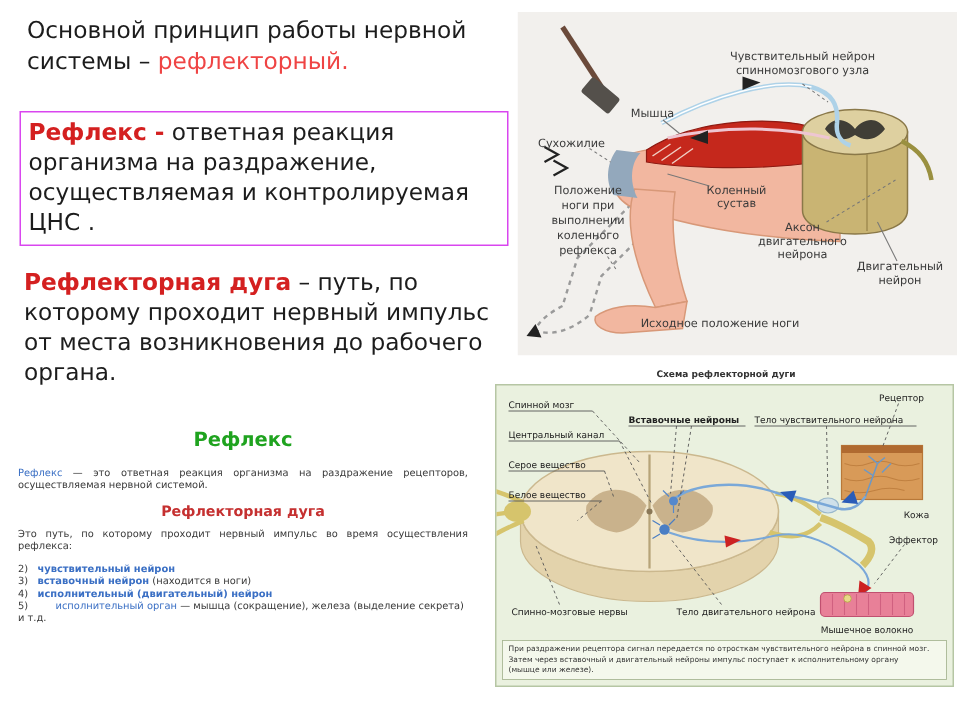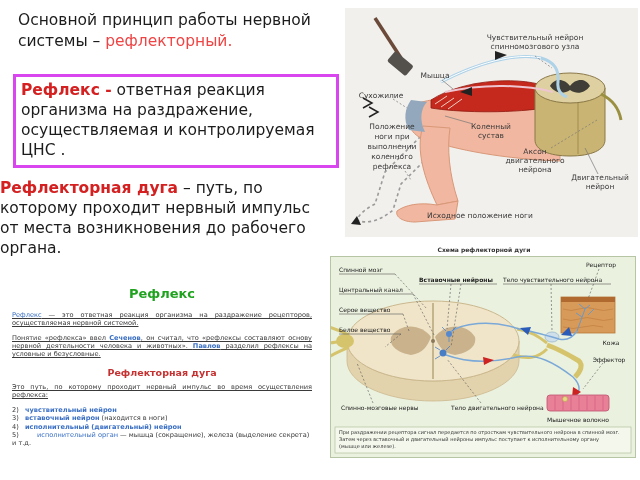--- a/index.html
+++ b/index.html
@@ -1,28 +1,28 @@
 <!DOCTYPE html>
 <html><head>
 <meta charset="utf-8">
 <style>
   html,body{margin:0;padding:0;}
   body{width:640px;height:480px;position:relative;overflow:hidden;background:#ffffff;
        font-family:"DejaVu Sans","Liberation Sans",sans-serif;}
   
   .intro{position:absolute;left:18px;top:10px;width:332px;font-size:15.5px;line-height:21px;color:#1c1c1c;margin:0;}
   .red{color:#ef4444;}
-  .defbox{position:absolute;left:13px;top:74px;width:326px;border:3px solid #d946ef;padding:3px 6px 5px 5px;box-sizing:border-box;}
+  .defbox{position:absolute;left:13px;top:74px;width:326px;border:1px solid #d946ef;padding:3px 6px 5px 5px;box-sizing:border-box;}
   .defbox p{margin:0;font-size:15.5px;line-height:20px;color:#1c1c1c;}
   .term-red{color:#d42020;font-weight:bold;}
-  .arcdef{position:absolute;left:0;top:178px;width:332px;font-size:15.5px;line-height:20px;color:#1c1c1c;margin:0;}
+  .arcdef{position:absolute;left:16px;top:178px;width:332px;font-size:15.5px;line-height:20px;color:#1c1c1c;margin:0;}
   
   .mini{position:absolute;left:4px;top:252px;width:316px;color:#3a3a3a;margin-top:28px;}
   .mini-title-green{font-size:13px;font-weight:bold;color:#1fa31f;text-align:center;margin:6px 0 10px;}
-  .mini p{font-size:6.6px;line-height:1.22;text-align:justify;margin:0 8px 7px;text-decoration:underline;}
+  .mini p{font-size:6.6px;line-height:1.22;text-align:justify;margin:0 8px 7px;}
   .bterm{color:#3a6fc4;font-weight:bold;}
   .blterm{color:#3a6fc4;}
   .mini-title-red{font-size:9.5px;font-weight:bold;color:#c53030;text-align:center;margin:9px 0 5px;}
   .mi{font-size:6.6px;line-height:1.25;margin:0 8px;}
   .mi .num{display:inline-block;min-width:13px;}
   .mi .tab{margin-left:12px;}
   
   .fig-knee{position:absolute;left:345px;top:8px;width:293px;height:229px;}
   .fig-arc{position:absolute;left:330px;top:244px;width:308px;height:220px;}
   .arc-title{font-size:6px;font-weight:bold;color:#333;text-align:center;margin:2px 0 3px;}
@@ -36,21 +36,20 @@
 
 <div class="defbox">
   <p><span class="term-red">Рефлекс -</span><span> ответная реакция организма на раздражение, осуществляемая и контролируемая ЦНС .</span></p>
 </div>
 
 <p class="arcdef"><span class="term-red">Рефлекторная дуга</span><span> – путь, по которому проходит нервный импульс от места возникновения до рабочего органа.</span></p>
 
 <div class="mini">
   <div class="mini-title-green">Рефлекс</div>
   <p><span class="blterm">Рефлекс</span><span> — это ответная реакция организма на раздражение рецепторов, осуществляемая нервной системой.</span></p>
-  <p><span>Понятие «рефлекса» ввел </span><span class="bterm">Сеченов</span><span>, он считал, что «рефлексы составляют основу нервной деятельности человека и животных». </span><span class="bterm">Павлов</span><span> разделил рефлексы на условные и безусловные.</span></p>
   <div class="mini-title-red">Рефлекторная дуга</div>
   <p>Это путь, по которому проходит нервный импульс во время осуществления рефлекса:</p>
   <div class="mi"><span class="num">2)</span><span class="bterm">чувствительный нейрон</span><span></span></div>
   <div class="mi"><span class="num">3)</span><span class="bterm">вставочный нейрон</span><span> (находится в ноги)</span></div>
   <div class="mi"><span class="num">4)</span><span class="bterm">исполнительный (двигательный) нейрон</span><span></span></div>
   <div class="mi"><span class="num">5)</span><span class="blterm tab">исполнительный орган</span><span> — мышца (сокращение), железа (выделение секрета) и т.д.</span></div>
 </div>
 
 <div class="fig-knee">
 <svg width="293" height="229" viewBox="0 0 293 229">

